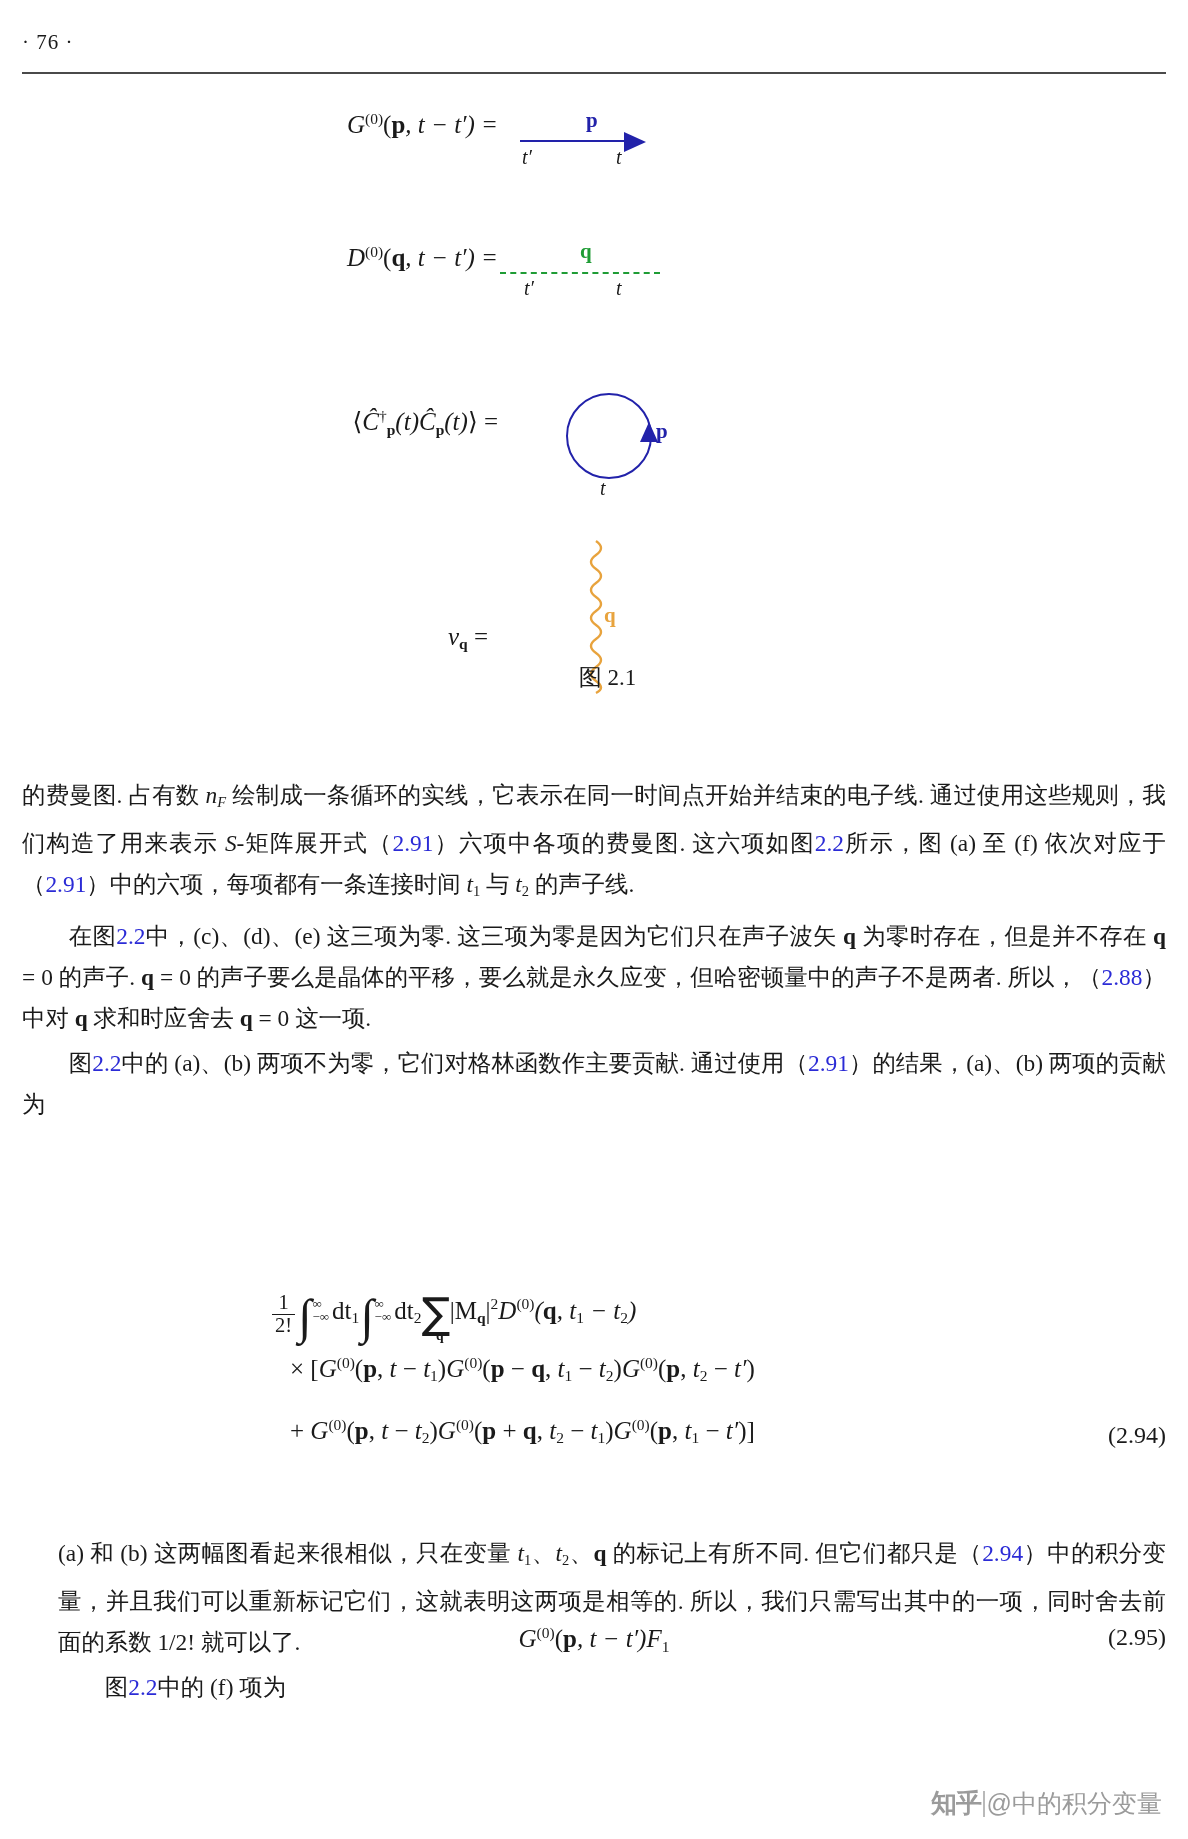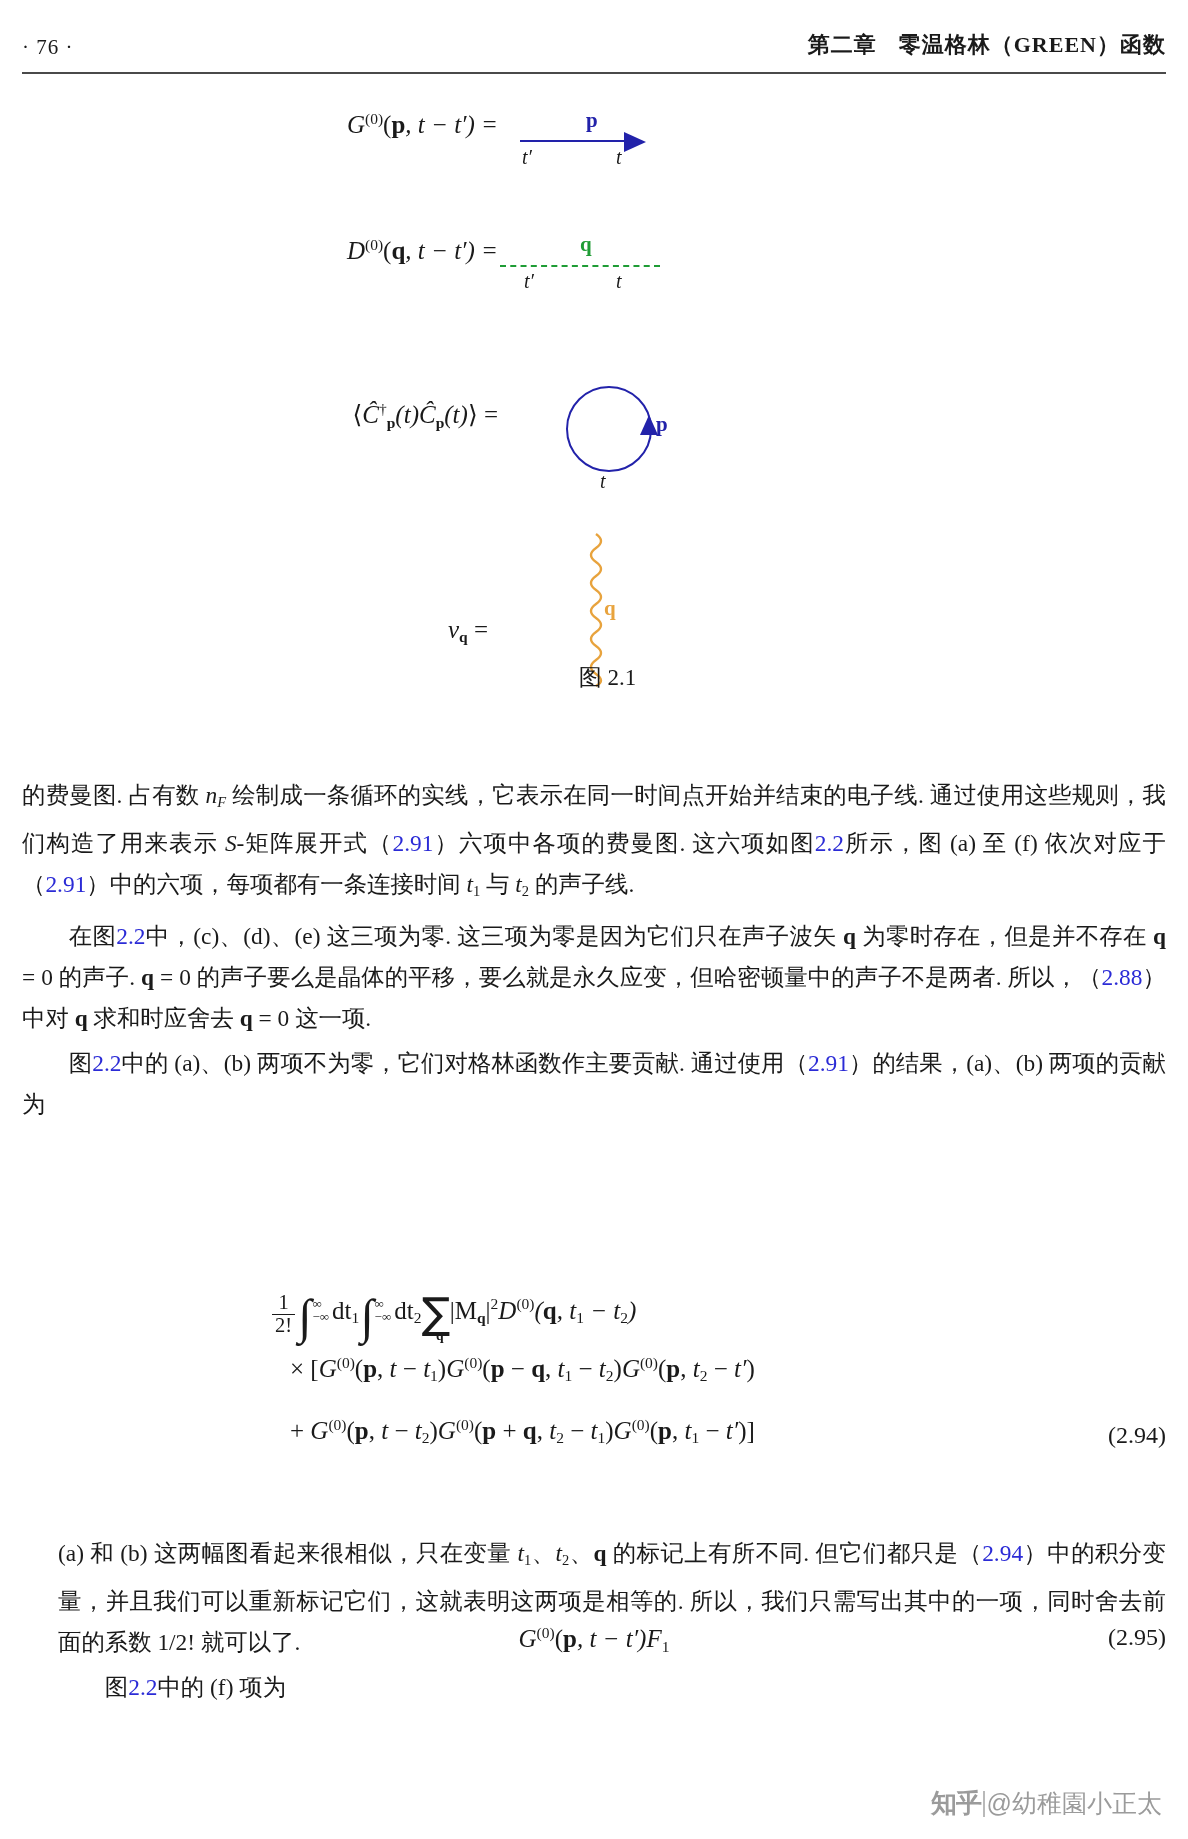--- a/index.html
+++ b/index.html
@@ -151,44 +151,41 @@
   .wm-logo{font-weight:bold;font-size:26px;color:#9b9b9b;letter-spacing:-1px;}
   .wm-sep{width:1.6px;height:26px;background:#b9b9b9;}
 </style>
 </head>
 <body>
 
 <div class="page">
 
   <div class="header">
     <div class="folio">· 76 ·</div>
-    <div class="head-title">
-      <span>第二章</span><span class="sp"></span><span>零温格林（GREEN）函数</span>
-    </div>
   </div>
   <div class="header-rule"></div>
 
   <div class="figure">
 
     <div class="dia-row">
       <div class="dia-lhs">
         <span class="it">G</span><sup class="op">(0)</sup><span>(</span><span class="bf">p</span><span class="it">, t − t′) =</span>
       </div>
       <div class="dia-art">
         <div class="gline">
           <div class="shaft"></div>
           <div class="head"></div>
           <span class="lab-mom" style="left:66px;top:-2px;color:#2222aa;">p</span>
           <span class="lab-time" style="left:2px;top:36px;">t′</span>
           <span class="lab-time" style="left:96px;top:36px;">t</span>
         </div>
       </div>
     </div>
 
-    <div class="dia-row" style="margin-top:6px;">
+    <div class="dia-row" style="margin-top:13px;">
       <div class="dia-lhs">
         <span class="it">D</span><sup class="op">(0)</sup><span>(</span><span class="bf">q</span><span class="it">, t − t′) =</span>
       </div>
       <div class="dia-art" style="left:500px;">
         <div class="dline">
           <div class="dash"></div>
           <span class="lab-mom" style="left:80px;top:-4px;color:#1f9c35;">q</span>
           <span class="lab-time" style="left:24px;top:34px;">t′</span>
           <span class="lab-time" style="left:116px;top:34px;">t</span>
         </div>
@@ -263,16 +260,16 @@
   <div class="eq95">
     <div class="center">
       <span class="it">G</span><sup class="op">(0)</sup><span>(</span><span class="bf">p</span><span class="it">, t − t′)</span><span class="it">F</span><sub class="sbn">1</sub>
     </div>
     <span class="eqno" style="top:0;">(2.95)</span>
   </div>
 
   <div class="watermark">
     <span class="wm-logo">知乎</span>
     <span class="wm-sep"></span>
-    <span>@幼稚園小正太</span>
+    <span>@中的积分变量</span>
   </div>
 
 </div>
 
 </body></html>

